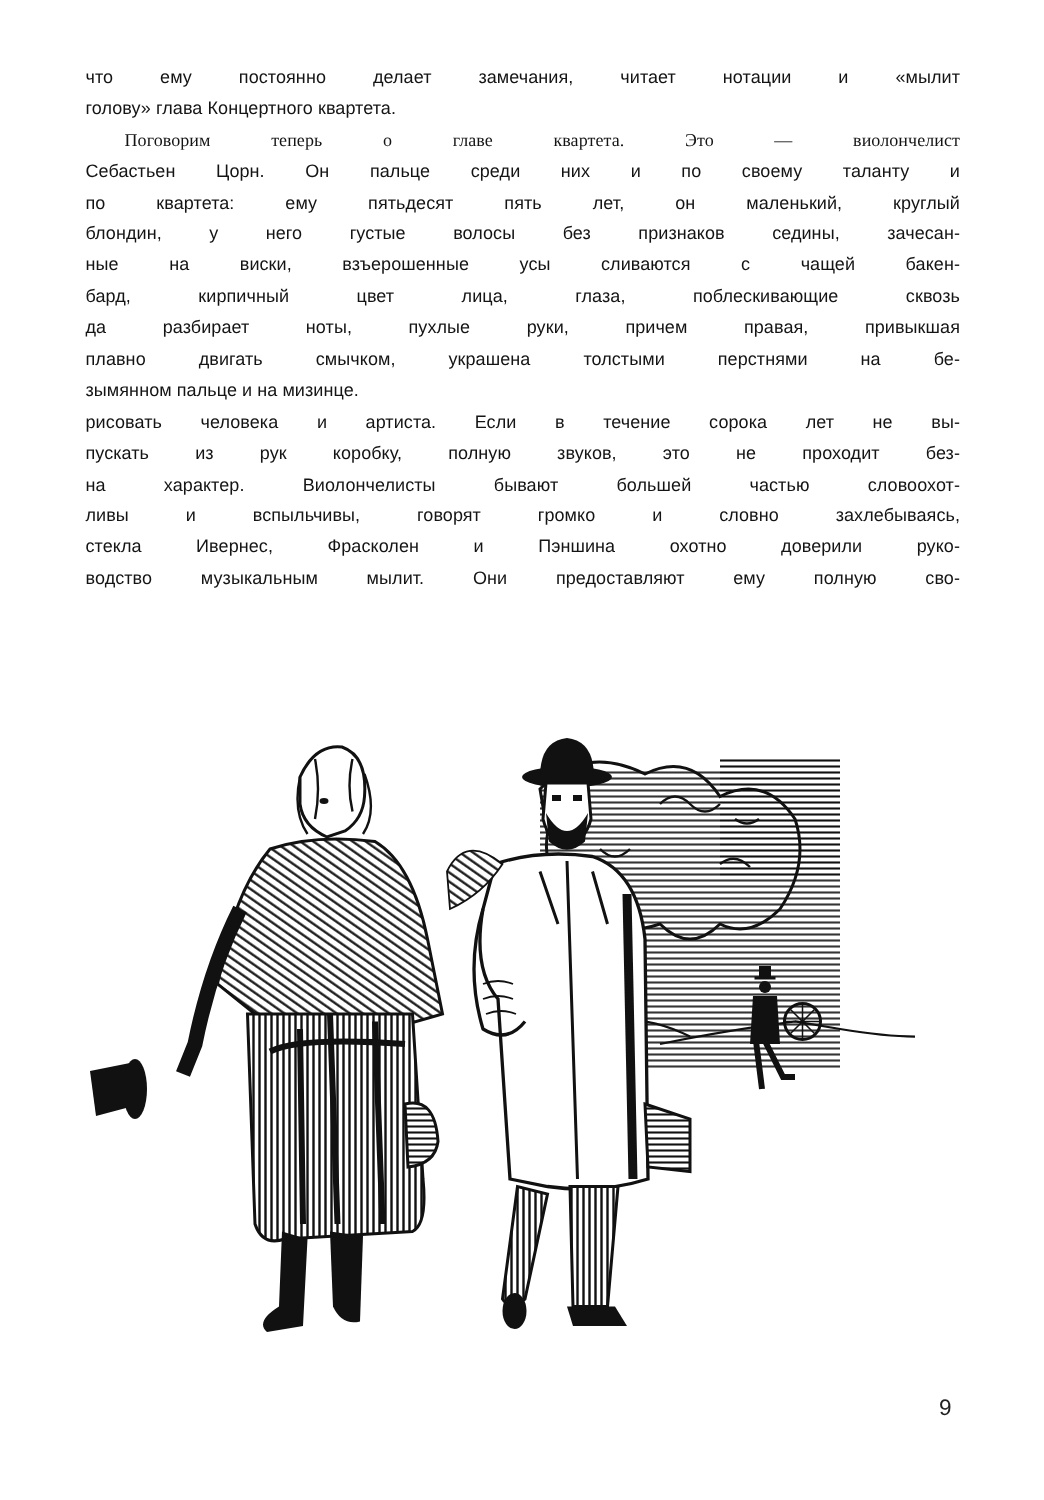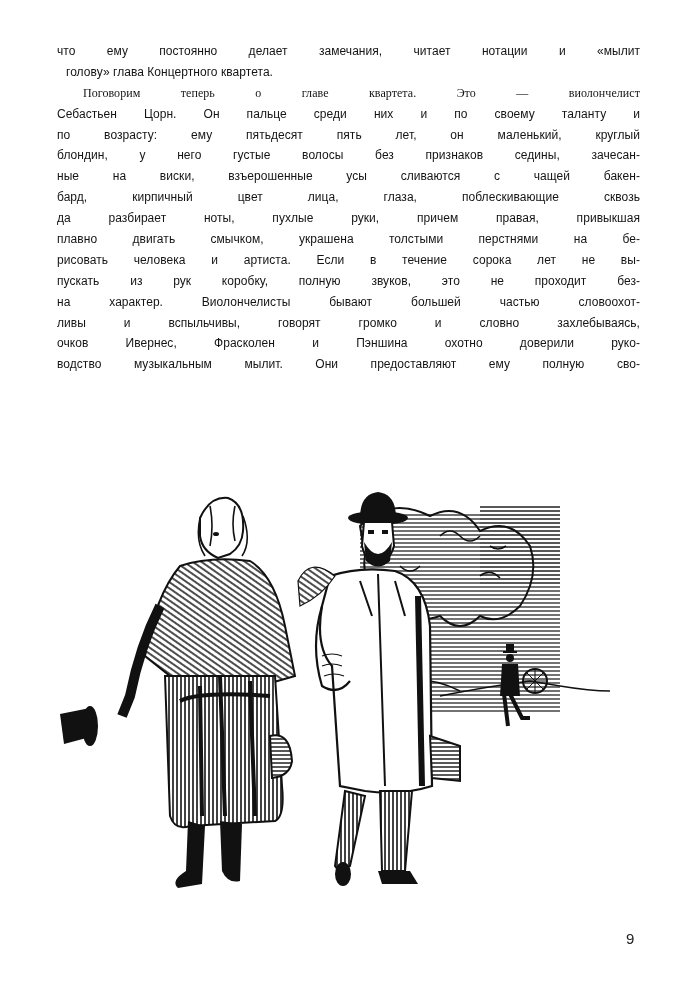--- a/index.html
+++ b/index.html
@@ -3,50 +3,51 @@
 <meta charset="utf-8">
 <style>
   html, body { margin: 0; padding: 0; background: #ffffff; }
   body { width: 696px; height: 1000px; position: relative; overflow: hidden;
          font-family: "Liberation Serif", "DejaVu Serif", serif; color: #141414; }
   .page { position: absolute; left: 0; top: 0; width: 696px; height: 1000px; }
   .text-block { position: absolute; left: 57px; top: 41px; width: 583px;
                 font-family: "Liberation Sans Narrow", "Liberation Sans", sans-serif;
                 font-size: 12px; line-height: 20.9px; letter-spacing: 0.05px; }
   .line { display: block; white-space: nowrap; text-align: justify; text-align-last: justify; height: 20.9px; }
-  .line.last { text-align-last: left; margin-left: 9px; }
+  .line.last { text-align-last: left; }
   .line.indent { padding-left: 26px; font-family: Liberation Serif, serif; }
   .illustration { position: absolute; left: 60px; top: 486px; width: 590px; height: 430px; }
   .page-number { position: absolute; left: 626px; top: 930px; font-size: 15px;
                  font-family: "Liberation Sans", sans-serif; color: #222; }
 </style>
 </head>
 <body>
 
 <div class="page">
 
   <div class="text-block">
 
     <span class="line">что ему постоянно делает замечания, читает нотации и «мылит</span>
     <span class="line last">голову» глава Концертного квартета.</span>
 
     <span class="line indent">Поговорим теперь о главе квартета. Это — виолончелист</span>
     <span class="line">Себастьен Цорн. Он пальце среди них и по своему таланту и</span>
-    <span class="line">по возрасту: ему пятьдесят пять лет, он маленький, круглый</span>
+    <span class="line">по квартета: ему пятьдесят пять лет, он маленький, круглый</span>
     <span class="line">блондин, у него густые волосы без признаков седины, зачесан-</span>
     <span class="line">ные на виски, взъерошенные усы сливаются с чащей бакен-</span>
     <span class="line">бард, кирпичный цвет лица, глаза, поблескивающие сквозь</span>
     <span class="line">да разбирает ноты, пухлые руки, причем правая, привыкшая</span>
     <span class="line">плавно двигать смычком, украшена толстыми перстнями на бе-</span>
+    <span class="line last">зымянном пальце и на мизинце.</span>
 
     <span class="line">рисовать человека и артиста. Если в течение сорока лет не вы-</span>
     <span class="line">пускать из рук коробку, полную звуков, это не проходит без-</span>
     <span class="line">на характер. Виолончелисты бывают большей частью словоохот-</span>
     <span class="line">ливы и вспыльчивы, говорят громко и словно захлебываясь,</span>
-    <span class="line">очков Ивернес, Фрасколен и Пэншина охотно доверили руко-</span>
+    <span class="line">стекла Ивернес, Фрасколен и Пэншина охотно доверили руко-</span>
     <span class="line">водство музыкальным мылит. Они предоставляют ему полную сво-</span>
   </div>
 
   <svg class="illustration" viewBox="0 0 590 430" xmlns="http://www.w3.org/2000/svg">
     <defs>
       <pattern id="hatch" width="4" height="4" patternUnits="userSpaceOnUse">
         <rect width="4" height="4" fill="#fff"></rect>
         <line x1="0" y1="1" x2="4" y2="1" stroke="#111" stroke-width="1.4"></line>
       </pattern>
       <pattern id="vhatch" width="4" height="4" patternUnits="userSpaceOnUse">

